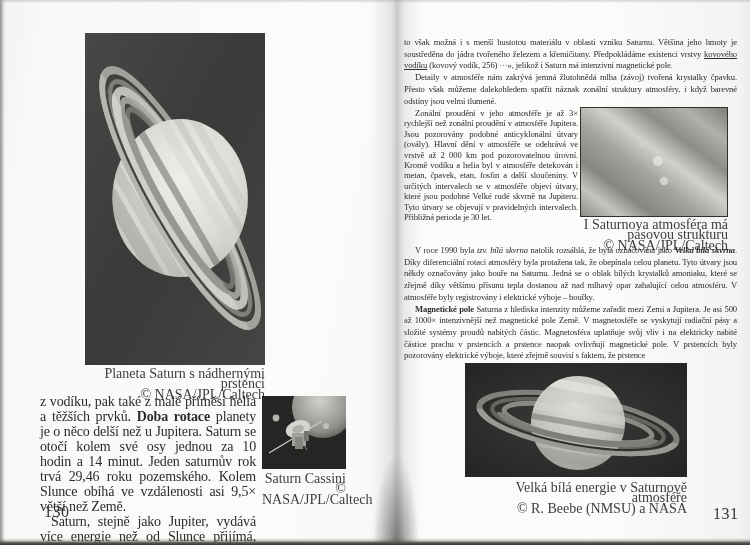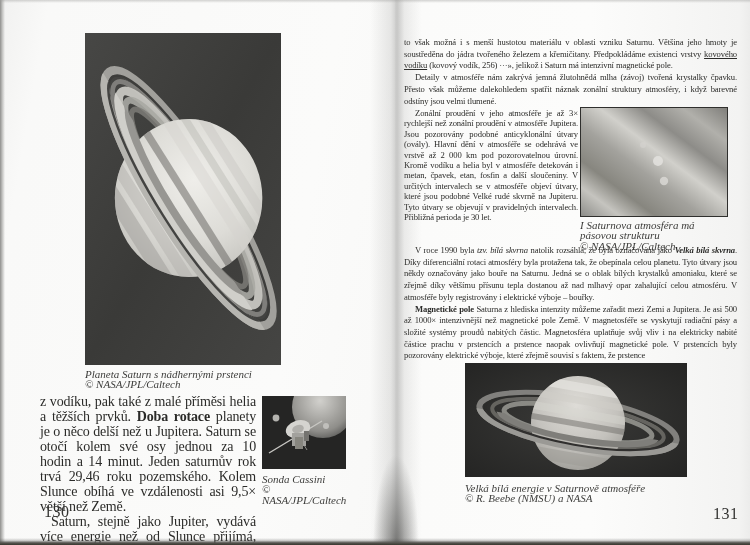--- a/index.html
+++ b/index.html
@@ -29,22 +29,22 @@
     background:radial-gradient(ellipse 32px 130px at 50% 102%,rgba(45,45,43,0.55),rgba(45,45,43,0) 72%); }
 
   
   .fig { position:absolute; margin:0; }
   .photo { width:100%; display:block; background:#333; }
   .photo svg { display:block; width:100%; height:100%; }
   .saturn-photo { height:332px; }
   .cassini-photo { height:73px; }
   .bands-photo { height:110px; }
   .whitespot-photo { height:114px; }
-  .caption { display:block; font-style:italic; font-size:11px; line-height:10.3px;
-    color:#3d3d3b; text-align:left; }
+  .caption { display:block; font-size:14px; line-height:10.3px;
+    color:#3d3d3b; text-align:right; }
   .cap-line { display:block; }
   .cap-m4 { margin-top:4px; } .cap-m5 { margin-top:5px; } .cap-m3 { margin-top:3px; } .cap-m6 { margin-top:6px; }
 
   
   .para { margin:0; text-align:justify; color:#2b2b29; }
   .lp-text { position:absolute; left:40px; top:394px; width:216px;
     font-size:14px; line-height:15px; letter-spacing:-0.15px; }
   .rp-top-text { position:absolute; left:9px; top:37px; width:333px;
     font-size:8.6px; line-height:11.7px; letter-spacing:-0.12px; }
   .rp-narrow { position:absolute; left:9px; top:108px; width:174px;
@@ -54,21 +54,21 @@
   .indent { text-indent:11px; }
   .b { font-weight:700; }
   .it { font-style:italic; }
   .bi { font-style:italic; font-weight:700; }
   .ul { text-decoration:underline; }
 
   .page-number { position:absolute; font-size:16px; color:#333331; letter-spacing:0.5px; }
   .pn-left { left:44px; top:503px; }
   .pn-right { left:318px; top:505px; }
 
-  .fig-saturn { left:85px; top:33px; width:196px; }
+  .fig-saturn { left:85px; top:33px; width:180px; }
   .fig-cassini { left:262px; top:396px; width:84px; }
   .fig-bands { left:185px; top:107px; width:148px; }
   .fig-whitespot { left:70px; top:363px; width:222px; }
 </style>
 </head>
 <body>
 
 <div class="spread">
 
   <section class="page page-left">
@@ -150,21 +150,21 @@
           <ellipse cx="36" cy="33" rx="12.5" ry="8.5" fill="#d5d4d0" transform="rotate(-18 36 33)"></ellipse>
           <ellipse cx="36" cy="33" rx="6" ry="4" fill="#b0afab" transform="rotate(-18 36 33)"></ellipse>
           <rect x="30" y="37" width="14" height="13" fill="#a2a19d"></rect>
           <rect x="33" y="41" width="8" height="12" fill="#87867f"></rect>
           <rect x="42" y="35" width="5" height="10" fill="#74736f"></rect>
           <circle cx="14" cy="22" r="3.4" fill="#b4b3af"></circle>
           <circle cx="64" cy="30" r="3" fill="#c0bfbb"></circle>
         </svg>
       </div>
       <figcaption class="caption cap-m5">
-        <span class="cap-line">Sonda Cassini</span>
+        <span class="cap-line">Saturn Cassini</span>
         <span class="cap-line">© NASA/JPL/Caltech</span>
       </figcaption>
     </figure>
 
     <div class="page-number pn-left">130</div>
   </section>
 
   <section class="page page-right">
 
     <div class="rp-top-text">

